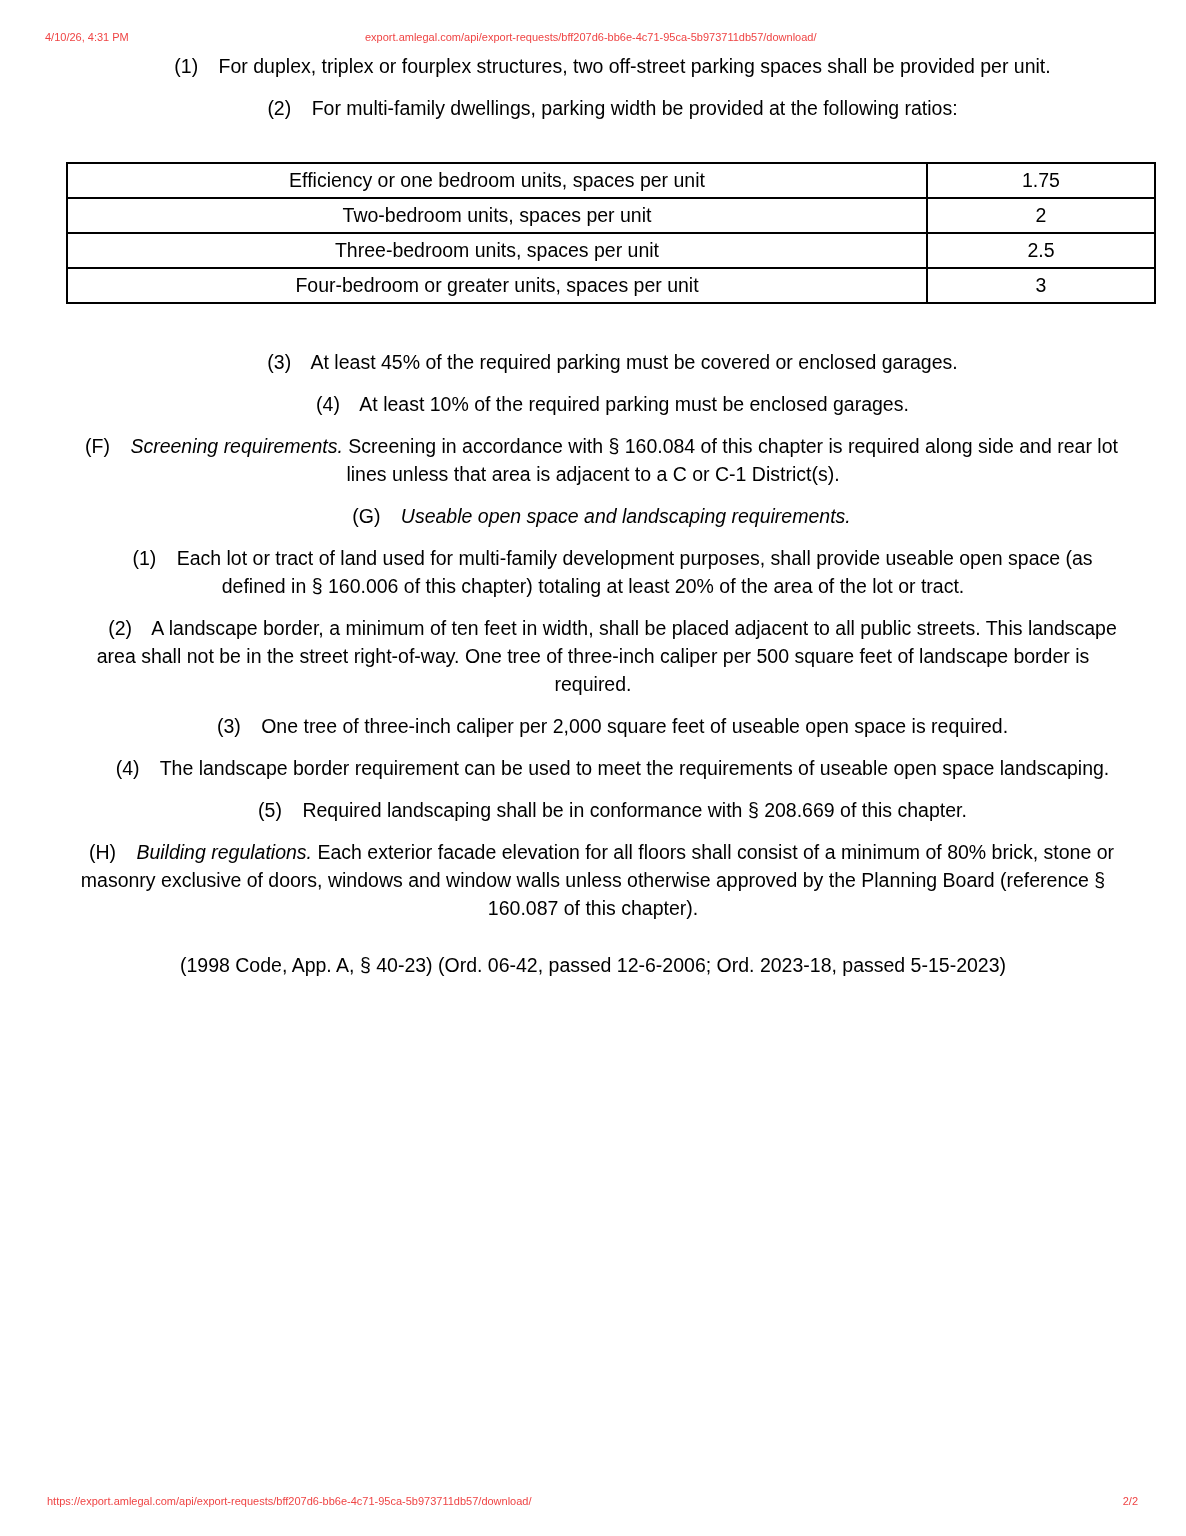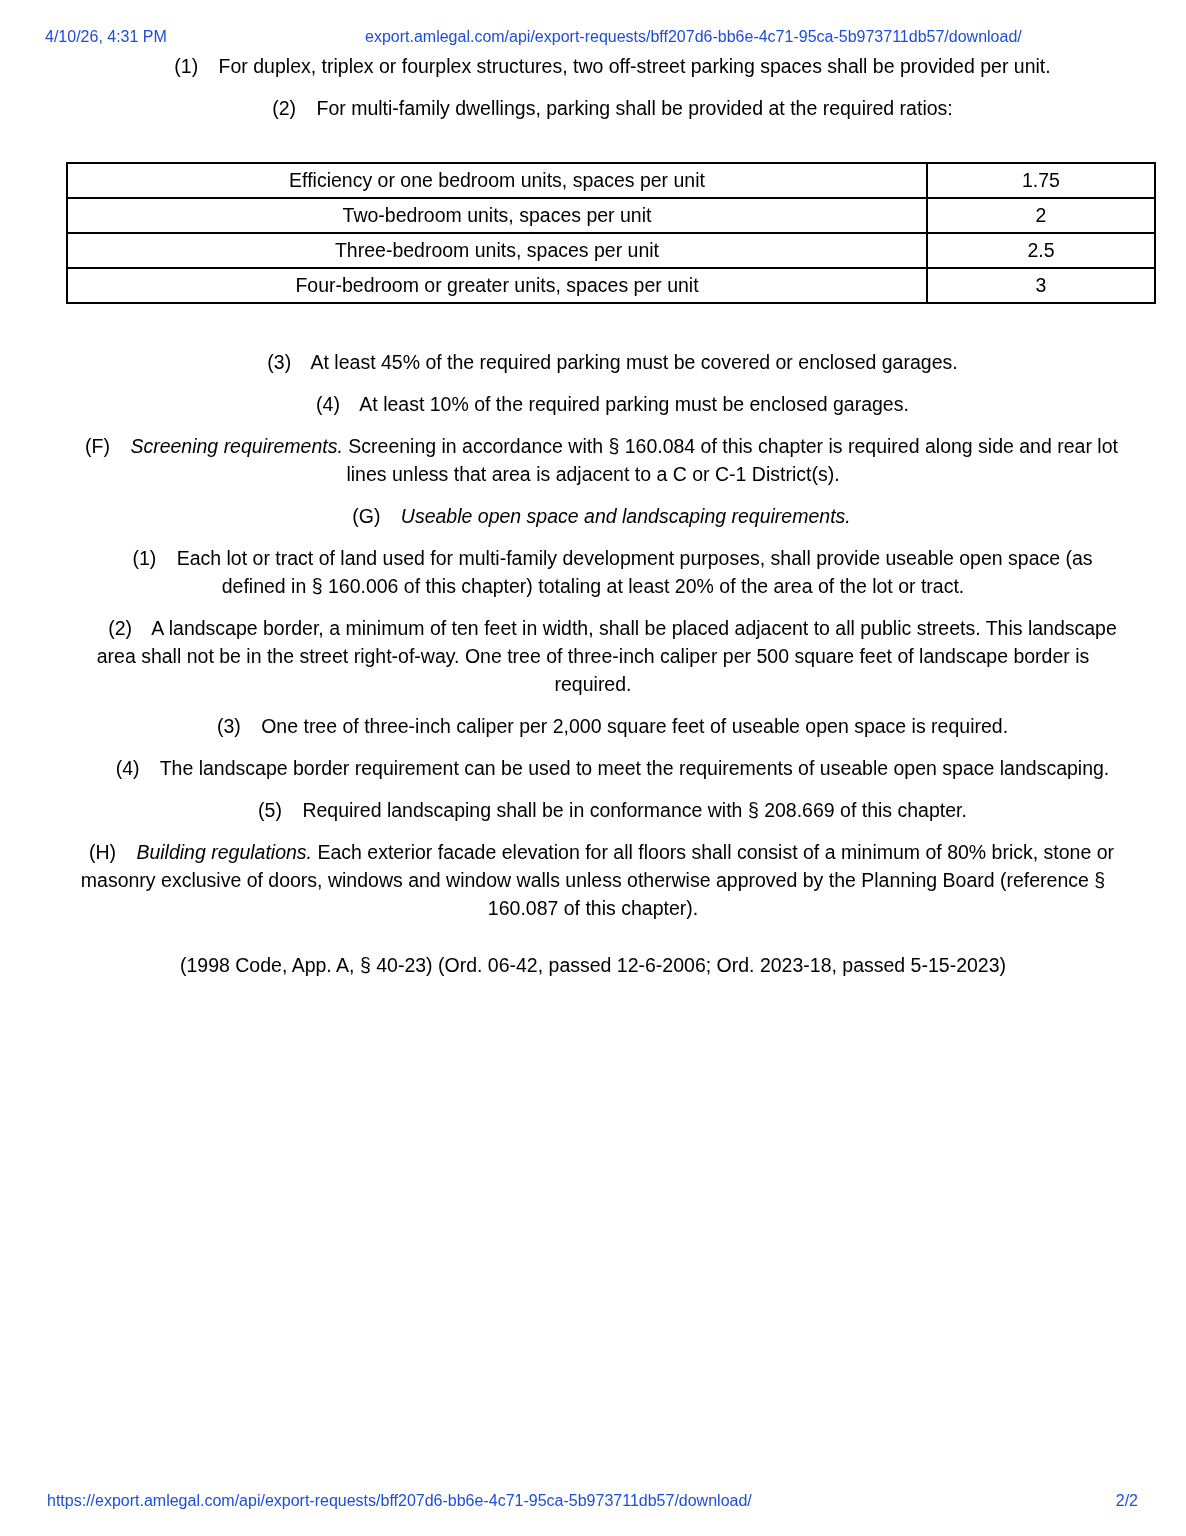--- a/index.html
+++ b/index.html
@@ -9,21 +9,21 @@
   .page {
     position: relative;
     width: 1186px;
     height: 1536px;
     background: #ffffff;
     font-family: "Liberation Sans", sans-serif;
     color: #000000;
   }
 
   
-  .meta { position: absolute; font-size: 16px; line-height: 16px; color: #1d4ed8; white-space: nowrap; }
+  .meta { position: absolute; font-size: 11px; line-height: 16px; color: #ef4444; white-space: nowrap; }
   .hdr-datetime { left: 45px; top: 29px; }
   .hdr-url      { left: 365px; top: 29px; }
   .ftr-url      { left: 47px; top: 1493px; }
   .ftr-page     { right: 48px; top: 1493px; }
 
   
   .content {
     position: absolute;
     left: 66px;
     top: 52px;
@@ -62,21 +62,21 @@
 
 <div class="page">
 
   <span class="meta hdr-datetime">4/10/26, 4:31 PM</span>
   <span class="meta hdr-url">export.amlegal.com/api/export-requests/bff207d6-bb6e-4c71-95ca-5b973711db57/download/</span>
 
   <main class="content">
 
     <p class="para num-indent"><span class="num">(1)</span> <span>For duplex, triplex or fourplex structures, two off-street parking spaces shall be provided per unit.</span></p>
 
-    <p class="para num-indent"><span class="num">(2)</span> <span>For multi-family dwellings, parking shall be provided at the required ratios:</span></p>
+    <p class="para num-indent"><span class="num">(2)</span> <span>For multi-family dwellings, parking width be provided at the following ratios:</span></p>
 
     <table class="ratios">
       <tbody>
         <tr>
           <td class="lbl">Efficiency or one bedroom units, spaces per unit</td>
           <td class="val">1.75</td>
         </tr>
         <tr>
           <td class="lbl">Two-bedroom units, spaces per unit</td>
           <td class="val">2</td>

